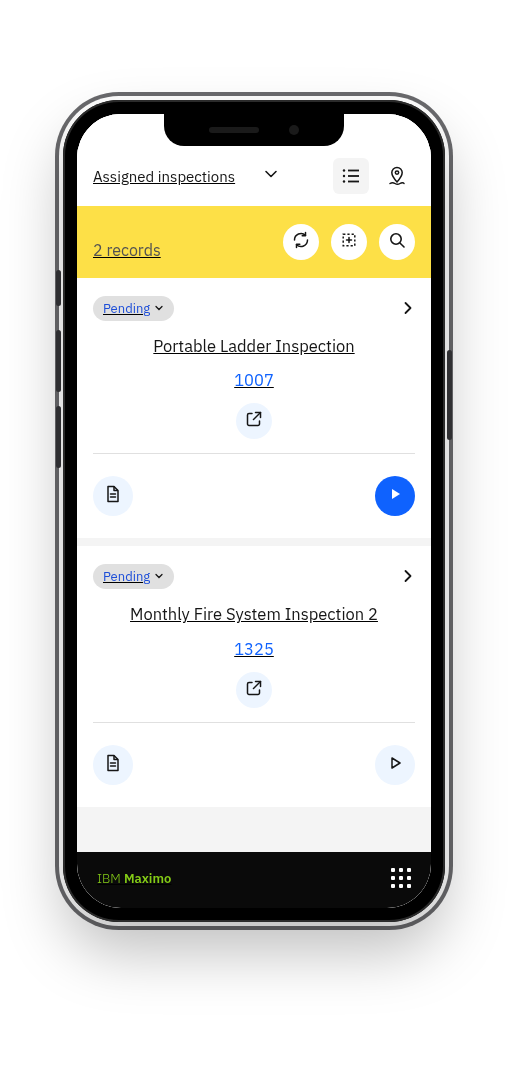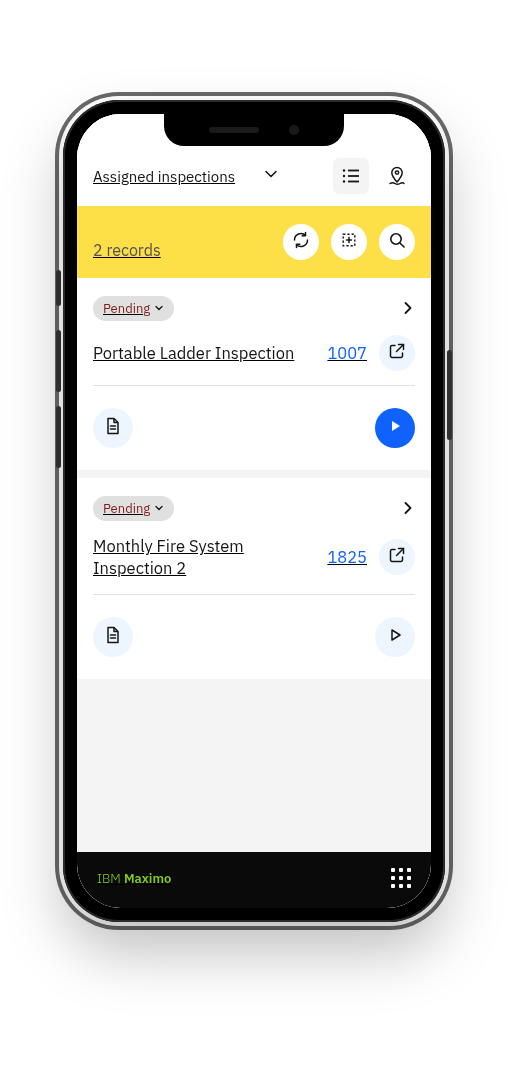--- a/index.html
+++ b/index.html
@@ -94,29 +94,30 @@
   
   .card {
     background:#fff;
     padding: 18px 16px 0 16px;
   }
   .card-status-row {
     display:flex; align-items:center; justify-content:space-between;
     padding-bottom:14px;
   }
   .pill {
-    background:#e0e0e0; color:#7f1d1d;
+    background:#e0e0e0; color:#1d4ed8;
     font-size:13px; padding:4px 10px; border-radius:14px;
     display:inline-flex; align-items:flex-end; gap:4px;
     cursor:pointer;
   }
   .title-row {
     display:flex; align-items:center; justify-content:space-between; gap:12px;
     padding-bottom:14px;
     border-bottom:1px solid #e0e0e0;
+    flex-direction:column;
   }
   .card-title { font-size:16.5px; color:#161616; line-height:1.35; flex:1; }
   .card-id { font-size:16.5px; color:#0f62fe; }
   .open-out {
     width:36px; height:36px; border-radius:50%; background:#edf5ff;
     display:flex; align-items:center; justify-content:center; cursor:pointer;
   }
   .action-row {
     display:flex; align-items:center; justify-content:space-between;
     padding:22px 0;
@@ -290,21 +291,21 @@
             </span>
           </div>
           <span>
             <svg width="14" height="14" viewBox="0 0 14 14">
                 <path d="M4.5 2l5 5-5 5" stroke="#161616" stroke-width="1.8" fill="none" stroke-linecap="round" stroke-linejoin="round"></path>
               </svg>
           </span>
         </div>
         <div class="title-row">
           <div class="card-title">Monthly Fire System Inspection 2</div>
-          <div class="card-id">1825</div>
+          <div class="card-id">1325</div>
           <div class="open-out">
             <span>
               <svg width="18" height="18" viewBox="0 0 18 18" fill="none">
                 <path d="M7 3.5H4A1.5 1.5 0 0 0 2.5 5v9A1.5 1.5 0 0 0 4 15.5h9A1.5 1.5 0 0 0 14.5 14v-3" stroke="#161616" stroke-width="1.5" stroke-linecap="round"></path>
                 <path d="M10.5 2.5h5v5" stroke="#161616" stroke-width="1.5" stroke-linecap="round" stroke-linejoin="round"></path>
                 <path d="M15.5 2.5L8.5 9.5" stroke="#161616" stroke-width="1.5" stroke-linecap="round"></path>
               </svg>
             </span>
           </div>
         </div>

